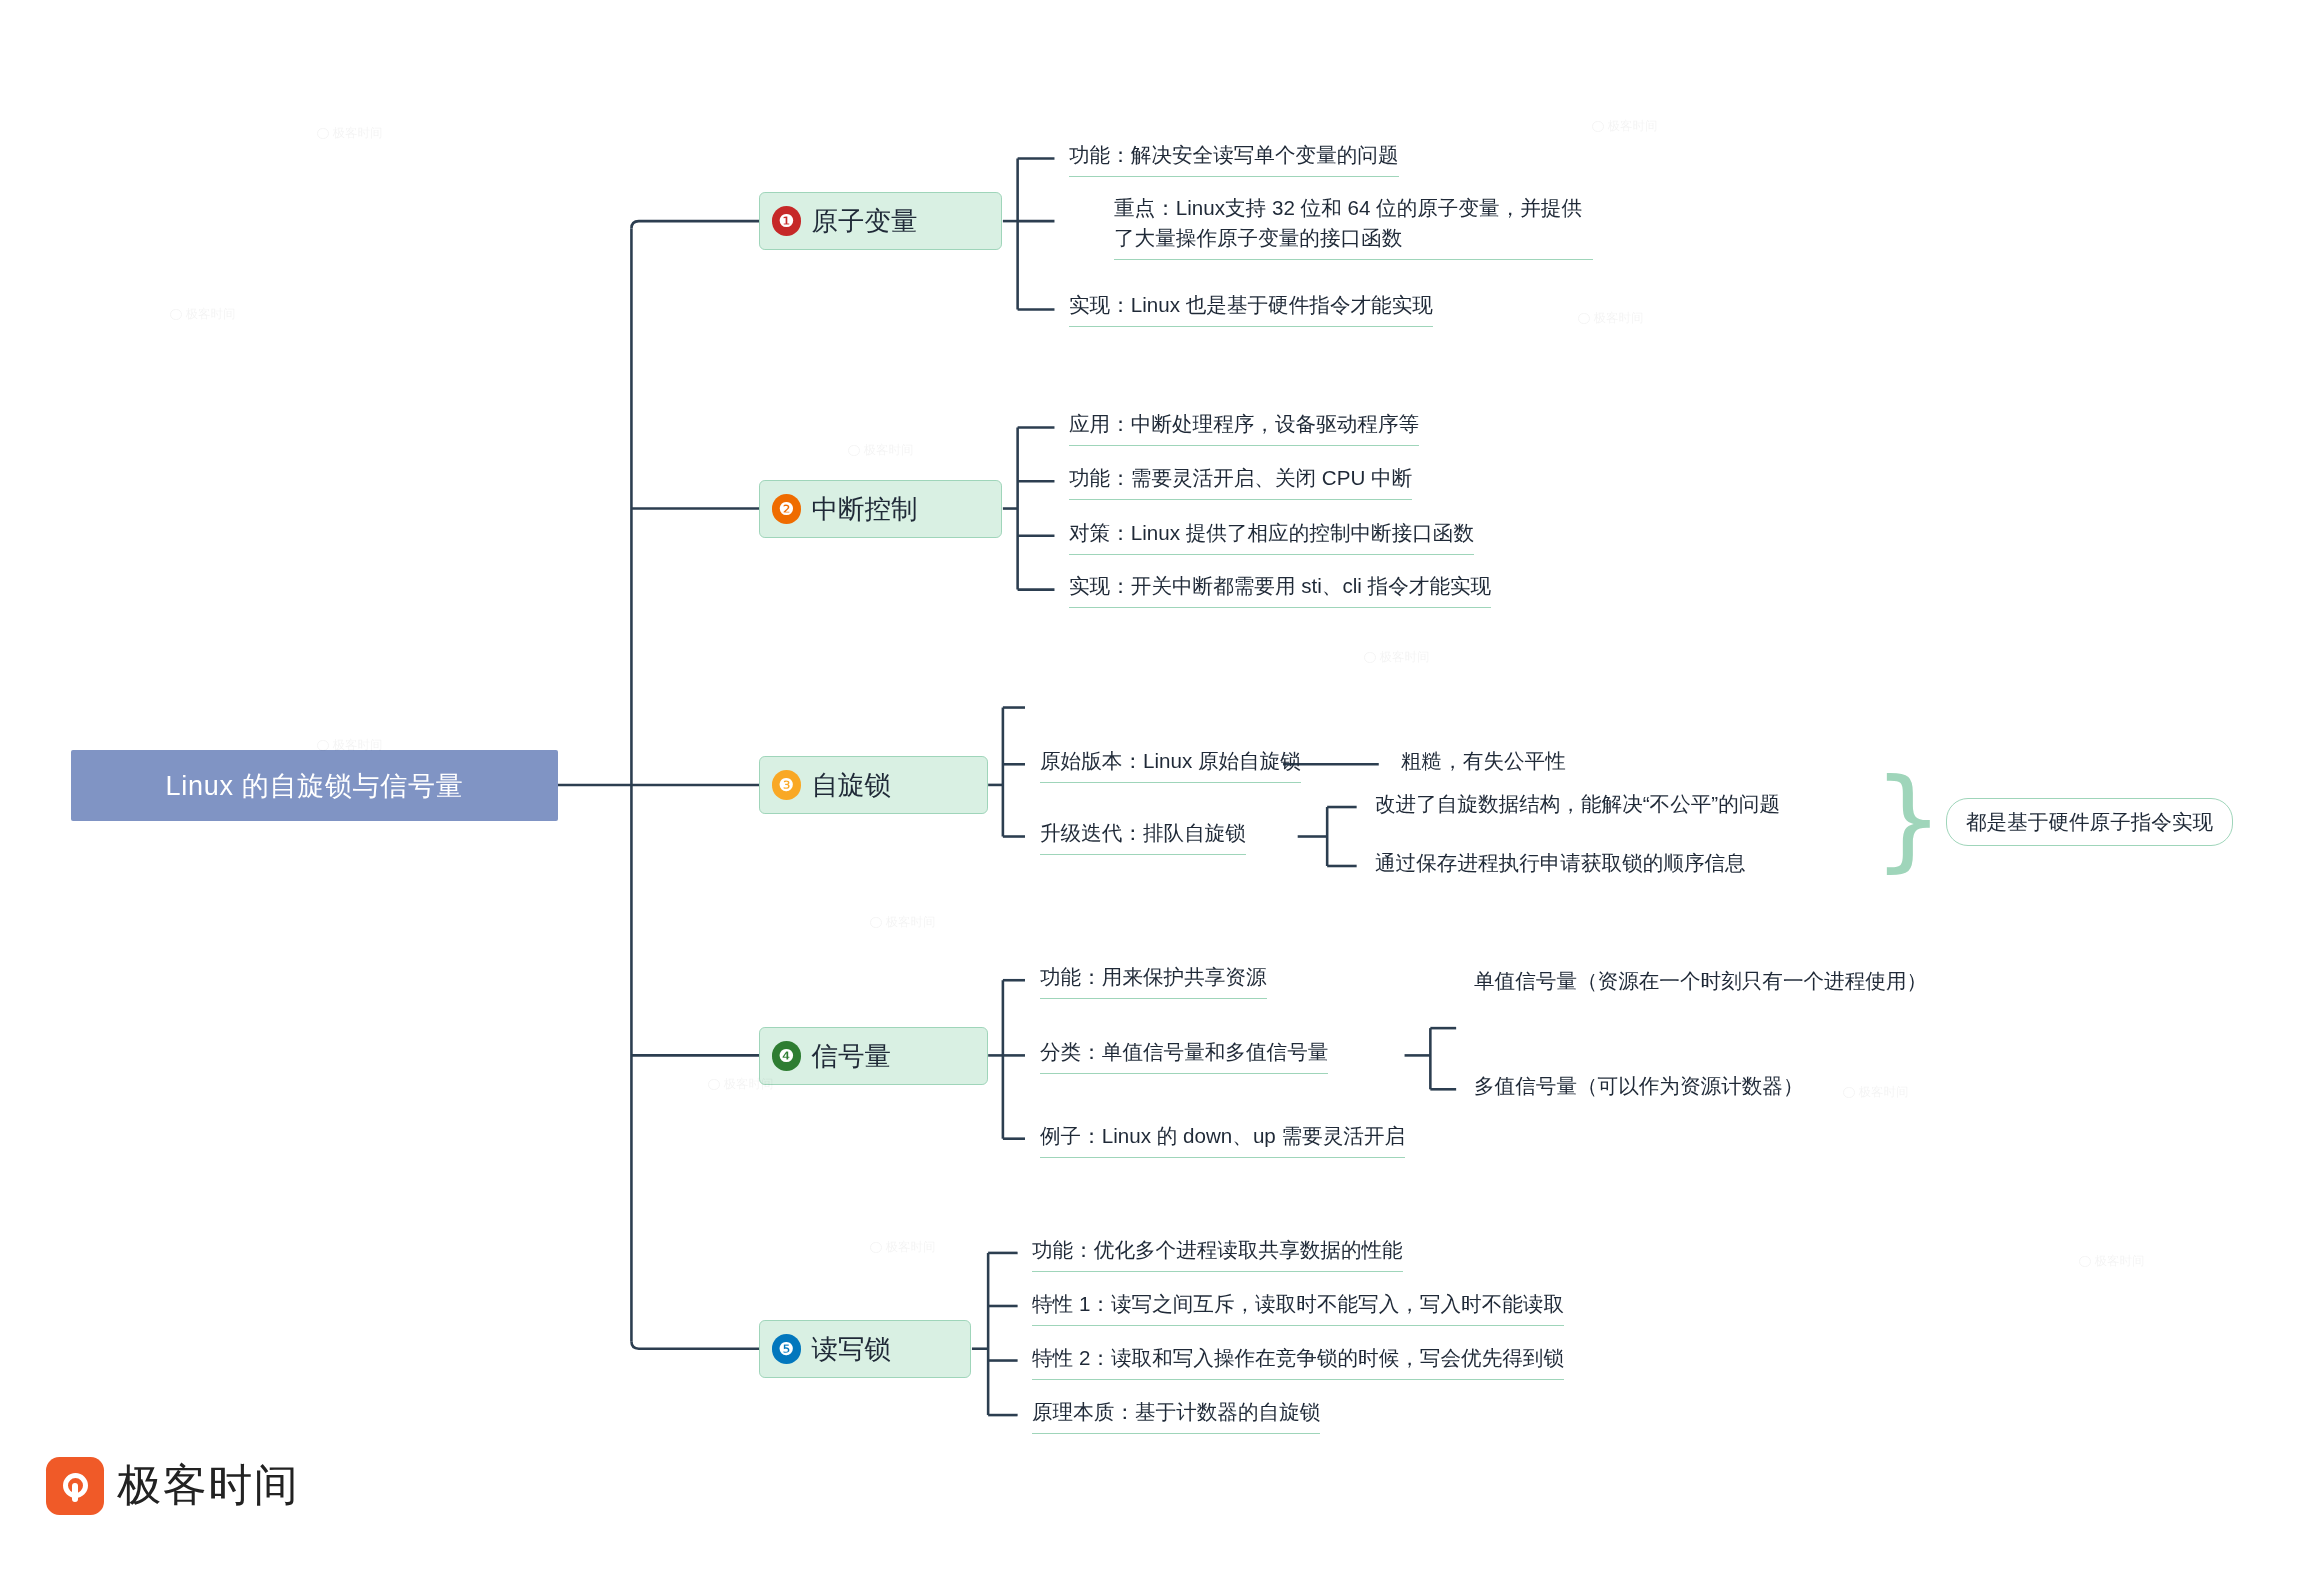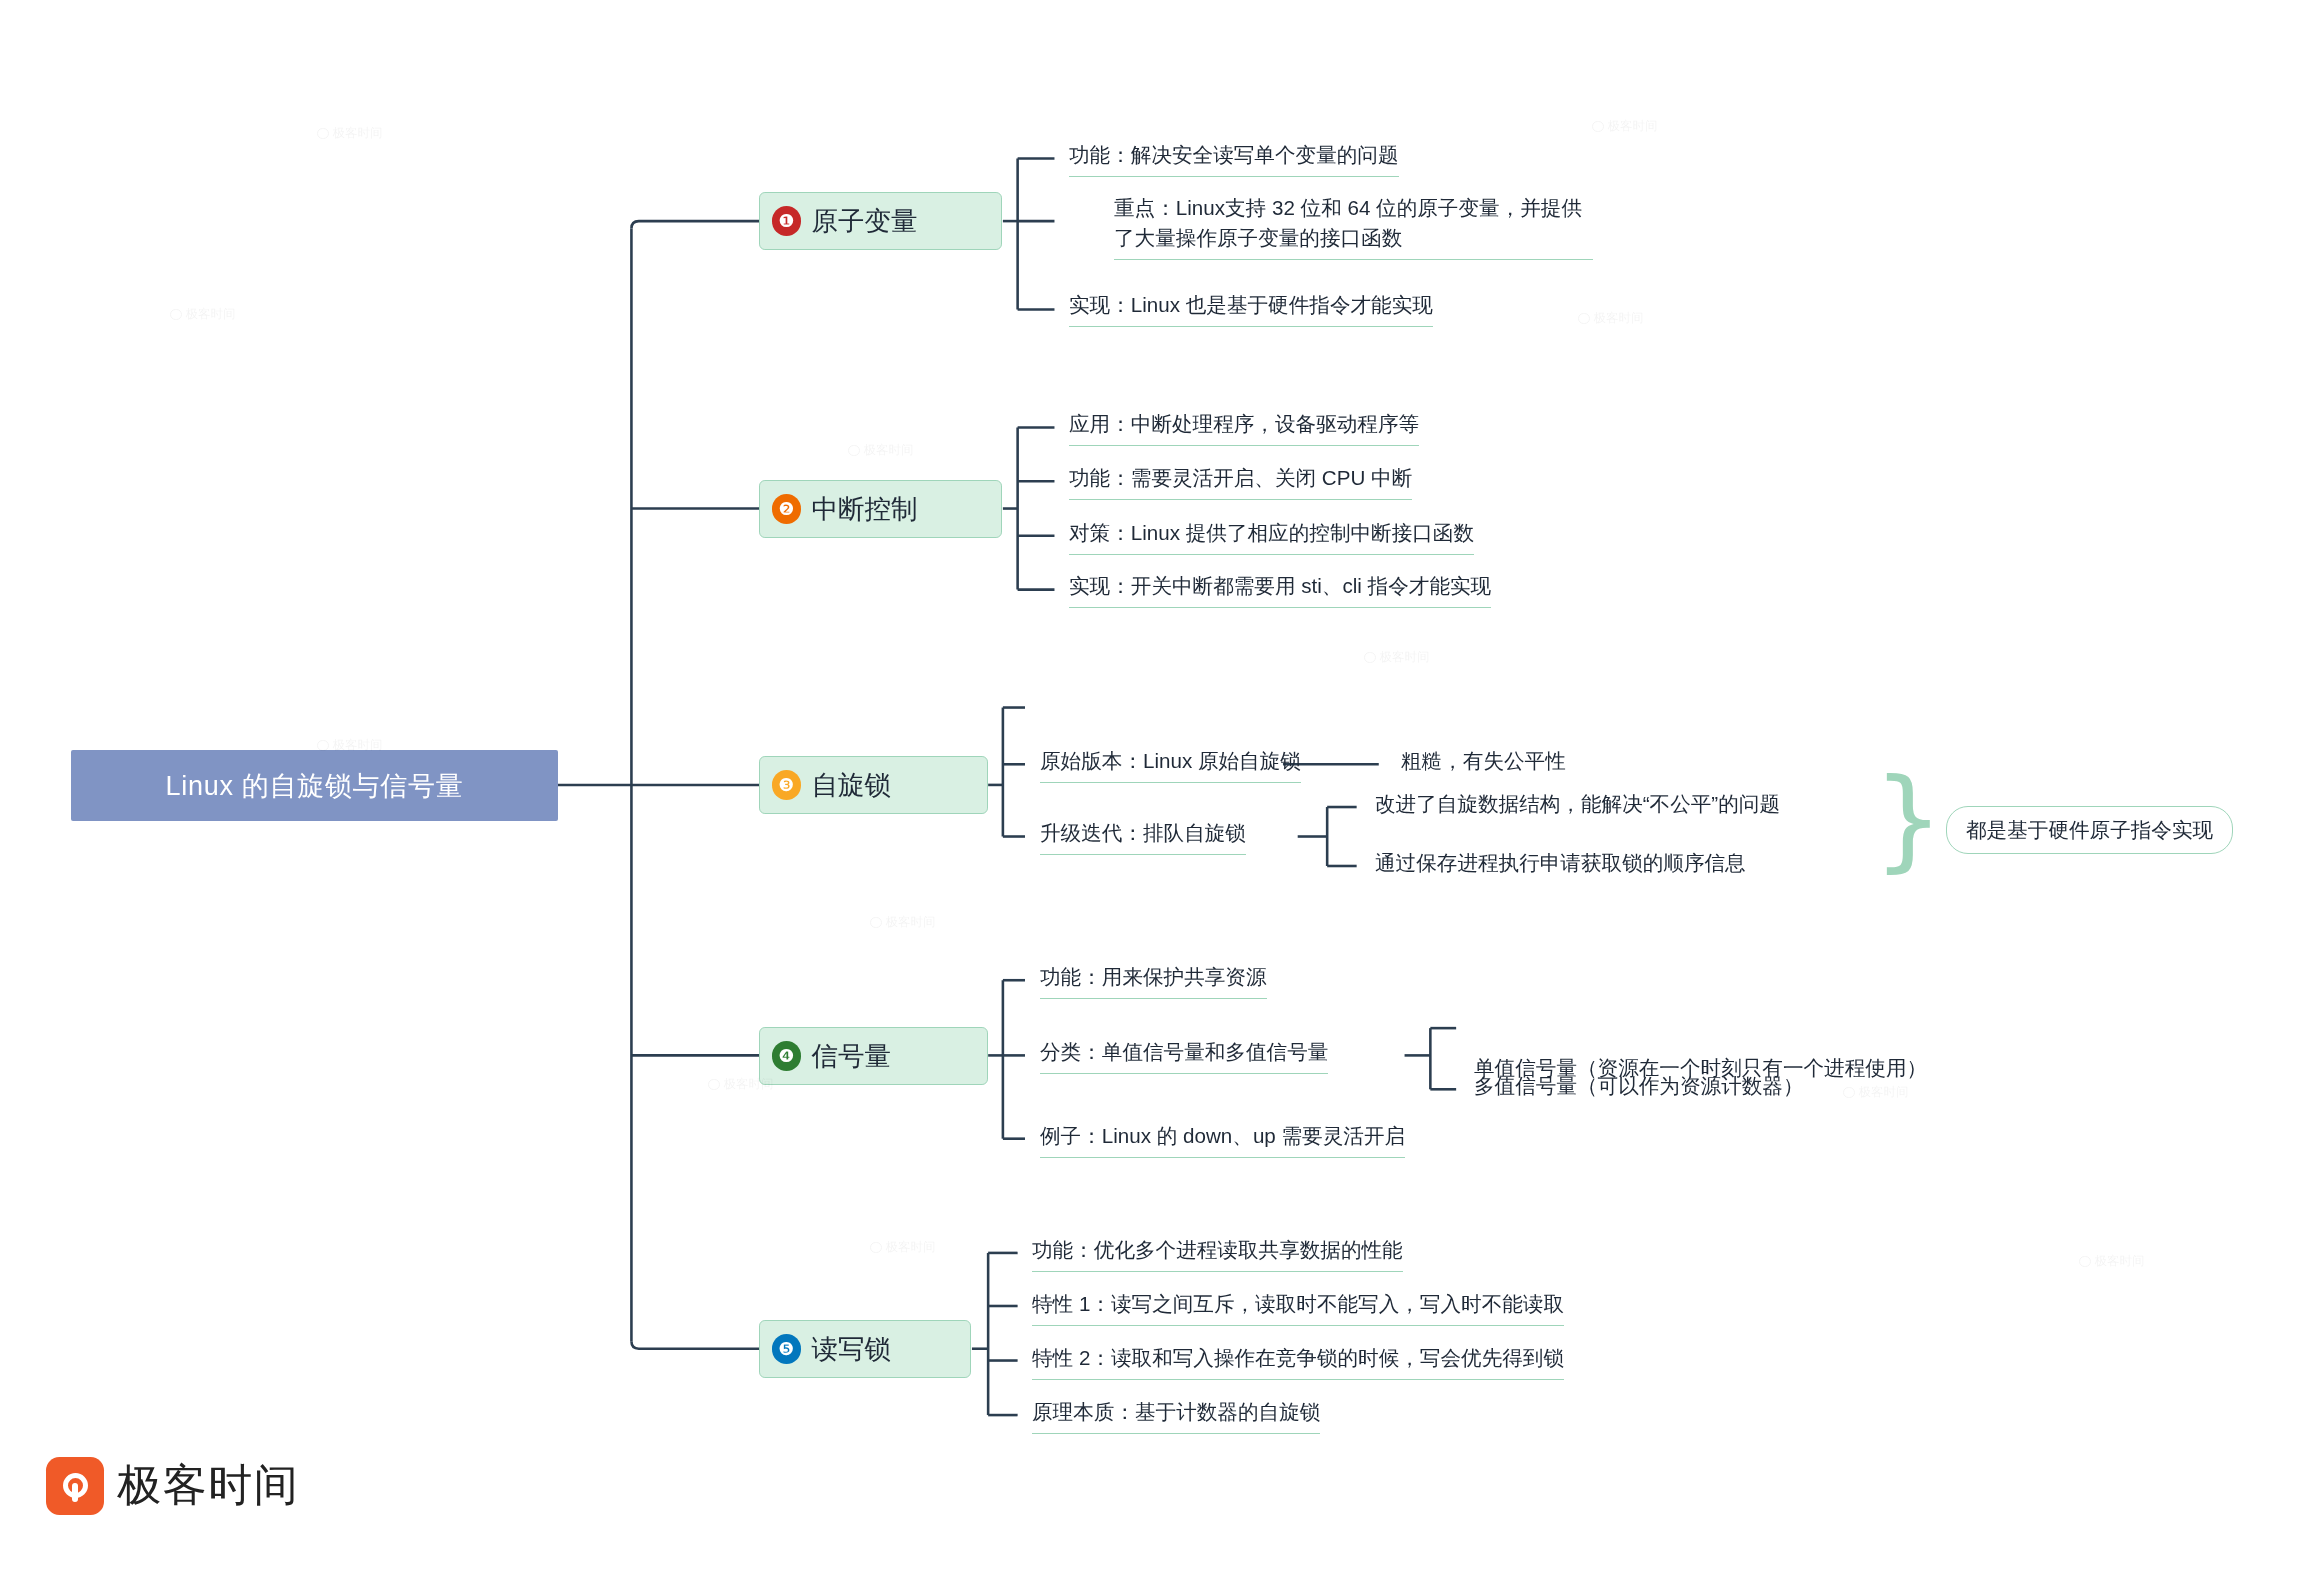--- a/index.html
+++ b/index.html
@@ -276,30 +276,30 @@
   <div class="l1-node" style="left:759px; top:756px; width:229px;">
     <span class="num" style="background:#f9a825">❸</span>
     <span>自旋锁</span>
   </div>
   <div class="leaf" style="left:1040px; top:746px;">原始版本：Linux 原始自旋锁</div>
   <div class="leaf" style="left:1040px; top:818px;">升级迭代：排队自旋锁</div>
   <div class="leaf noline" style="left:1401px; top:746px;">粗糙，有失公平性</div>
   <div class="leaf noline" style="left:1375px; top:789px;">改进了自旋数据结构，能解决“不公平”的问题</div>
   <div class="leaf noline" style="left:1375px; top:848px;">通过保存进程执行申请获取锁的顺序信息</div>
   <div class="brace" style="left:1873px; top:763px;">}</div>
-  <div class="pill" style="left:1946px; top:798px;margin-top:8px;">都是基于硬件原子指令实现</div>
+  <div class="pill" style="left:1946px; top:798px;">都是基于硬件原子指令实现</div>
 
   <div class="l1-node" style="left:759px; top:1027px; width:229px;">
     <span class="num" style="background:#2e7d32">❹</span>
     <span>信号量</span>
   </div>
   <div class="leaf" style="left:1040px; top:962px;">功能：用来保护共享资源</div>
   <div class="leaf" style="left:1040px; top:1037px;text-align:right;">分类：单值信号量和多值信号量</div>
   <div class="leaf" style="left:1040px; top:1121px;">例子：Linux 的 down、up 需要灵活开启</div>
-  <div class="leaf noline" style="left:1474px; top:1053px;">单值信号量（资源在一个时刻只有一个进程使用）</div>
+  <div class="leaf noline" style="left:1474px; top:966px;">单值信号量（资源在一个时刻只有一个进程使用）</div>
   <div class="leaf noline" style="left:1474px; top:1071px;">多值信号量（可以作为资源计数器）</div>
 
   <div class="l1-node" style="left:759px; top:1320px; width:212px;">
     <span class="num" style="background:#0277bd">❺</span>
     <span>读写锁</span>
   </div>
   <div class="leaf" style="left:1032px; top:1235px;">功能：优化多个进程读取共享数据的性能</div>
   <div class="leaf" style="left:1032px; top:1289px;">特性 1：读写之间互斥，读取时不能写入，写入时不能读取</div>
   <div class="leaf" style="left:1032px; top:1343px;">特性 2：读取和写入操作在竞争锁的时候，写会优先得到锁</div>
   <div class="leaf" style="left:1032px; top:1397px;">原理本质：基于计数器的自旋锁</div>

